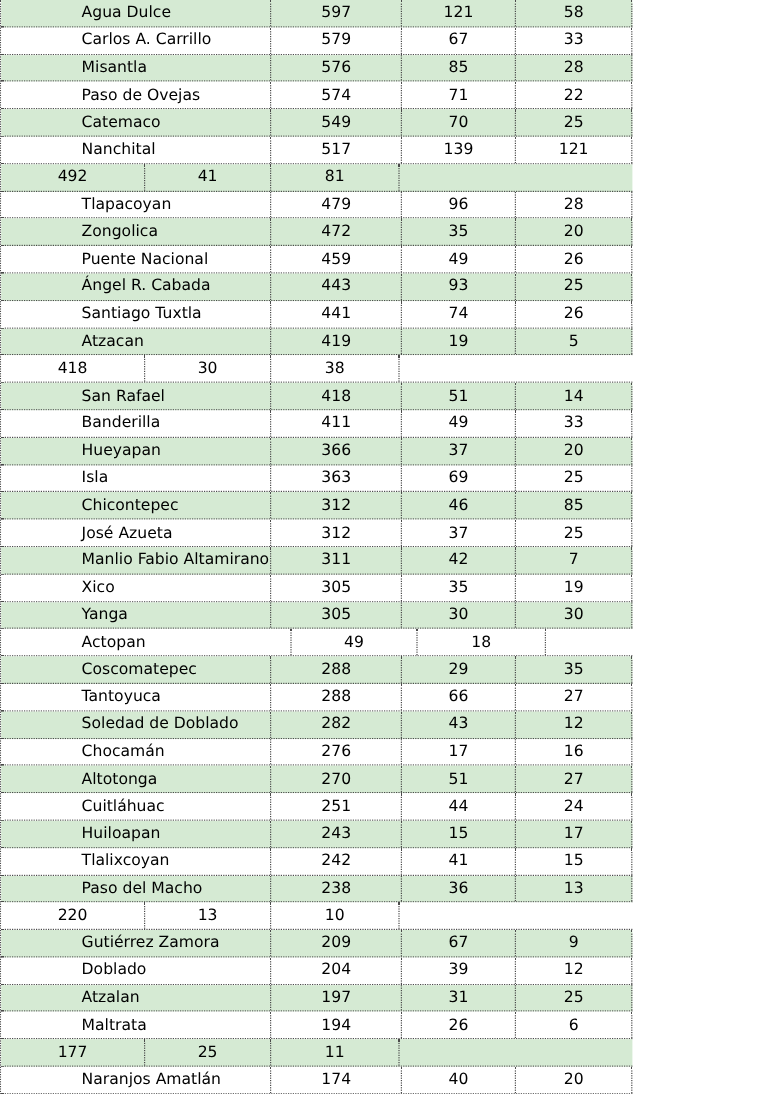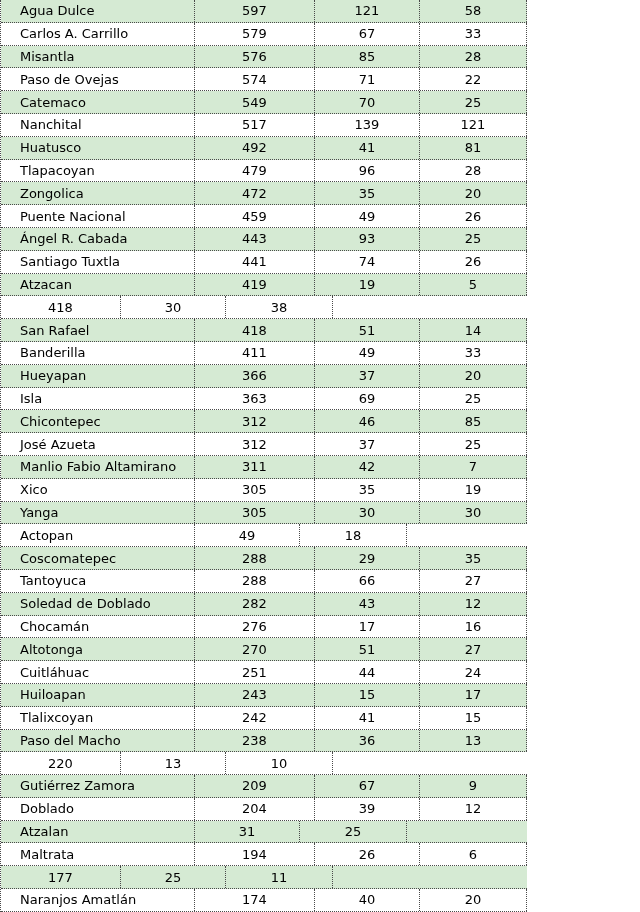--- a/index.html
+++ b/index.html
@@ -40,20 +40,21 @@
     align-items: center;
     font-size: 13px;
     line-height: 1;
     color: var(--text);
     white-space: nowrap;
     overflow: hidden;
   }
   .cell.name {
     width: 194px;
     padding-left: 19px;
+    margin-left: 48px;
   }
   .cell.num {
     justify-content: center;
   }
   .cell.c1 { width: 120px; }
   .cell.c2 { width: 105px; }
   .cell.c3 { width: 107px; }
 </style>
 </head>
 <body>
@@ -95,21 +96,20 @@
   </div>
 
   <div class="row white">
     <div class="cell name">Nanchital</div>
     <div class="cell num c1">517</div>
     <div class="cell num c2">139</div>
     <div class="cell num c3">121</div>
   </div>
 
   <div class="row green">
-    <div class="cell name">Huatusco</div>
     <div class="cell num c1">492</div>
     <div class="cell num c2">41</div>
     <div class="cell num c3">81</div>
   </div>
 
   <div class="row white">
     <div class="cell name">Tlapacoyan</div>
     <div class="cell num c1">479</div>
     <div class="cell num c2">96</div>
     <div class="cell num c3">28</div>
@@ -303,20 +303,21 @@
 
   <div class="row white">
     <div class="cell name">Doblado</div>
     <div class="cell num c1">204</div>
     <div class="cell num c2">39</div>
     <div class="cell num c3">12</div>
   </div>
 
   <div class="row green">
     <div class="cell name">Atzalan</div>
+    <div class="cell num c1">197</div>
     <div class="cell num c2">31</div>
     <div class="cell num c3">25</div>
   </div>
 
   <div class="row white">
     <div class="cell name">Maltrata</div>
     <div class="cell num c1">194</div>
     <div class="cell num c2">26</div>
     <div class="cell num c3">6</div>
   </div>

